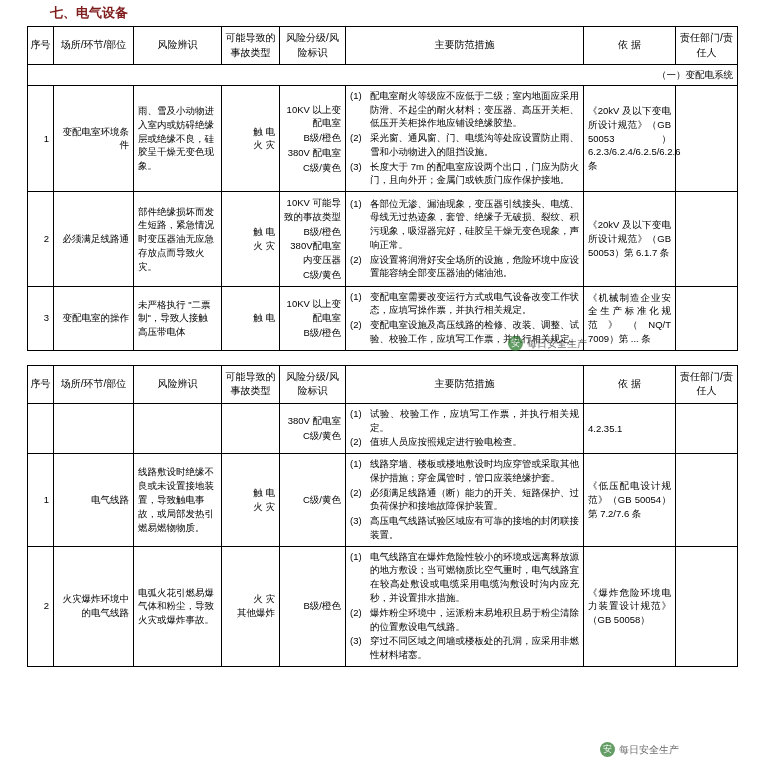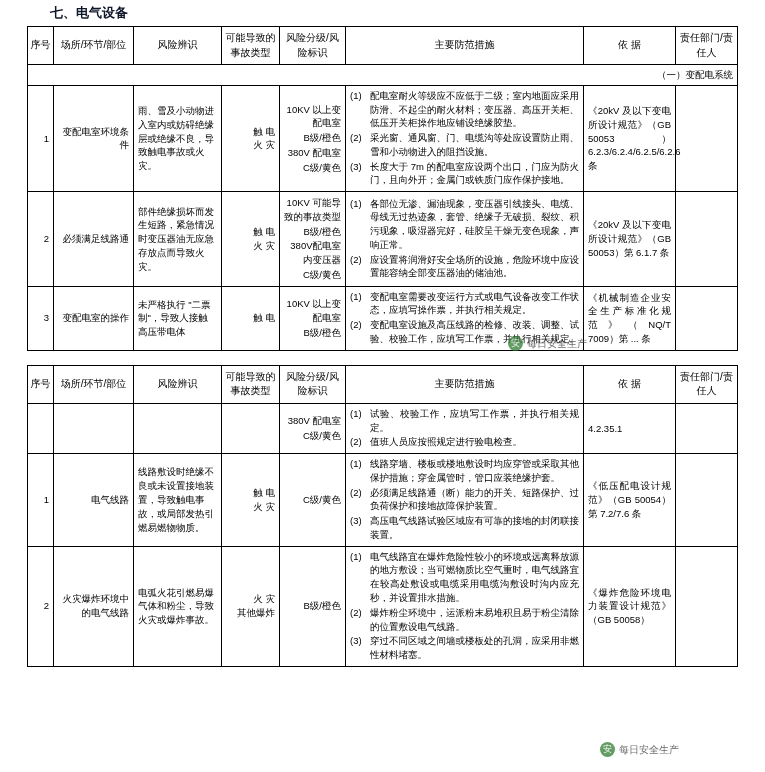--- a/index.html
+++ b/index.html
@@ -11,21 +11,21 @@
   .page {
     width: 765px;
     height: 772px;
     position: relative;
     background: #fff;
     overflow: hidden;
   }
   .section-title {
     font-size: 13px;
     font-weight: bold;
-    color: #0f172a;
+    color: #7f1d1d;
     padding: 4px 0 4px 50px;
     font-family: "Liberation Sans", sans-serif;
   }
   table.risk {
     width: 640px;
     margin: 0 auto;
     border-collapse: collapse;
     table-layout: fixed;
   }
   table.risk td, table.risk th {
@@ -128,21 +128,21 @@
         <th>责任部门/责任人</th>
       </tr>
     </thead>
     <tbody id="t1body">
         <tr class="subhead">
           <td colspan="8">（一）变配电系统</td>
         </tr>
         <tr>
           <td class="center">1</td>
           <td class="center">变配电室环境条件</td>
-          <td>雨、雪及小动物进入室内或妨碍绝缘层或绝缘不良，导致触电事故或火灾。</td>
+          <td>雨、雪及小动物进入室内或妨碍绝缘层或绝缘不良，硅胶呈干燥无变色现象。</td>
           <td class="center">
             <div>触 电</div>
             <div>火 灾</div>
           </td>
           <td class="center">
             <div class="lvl">
               <div>10KV 以上变配电室</div>
               <div>B级/橙色</div>
               <div>380V 配电室</div>
               <div>C级/黄色</div>

